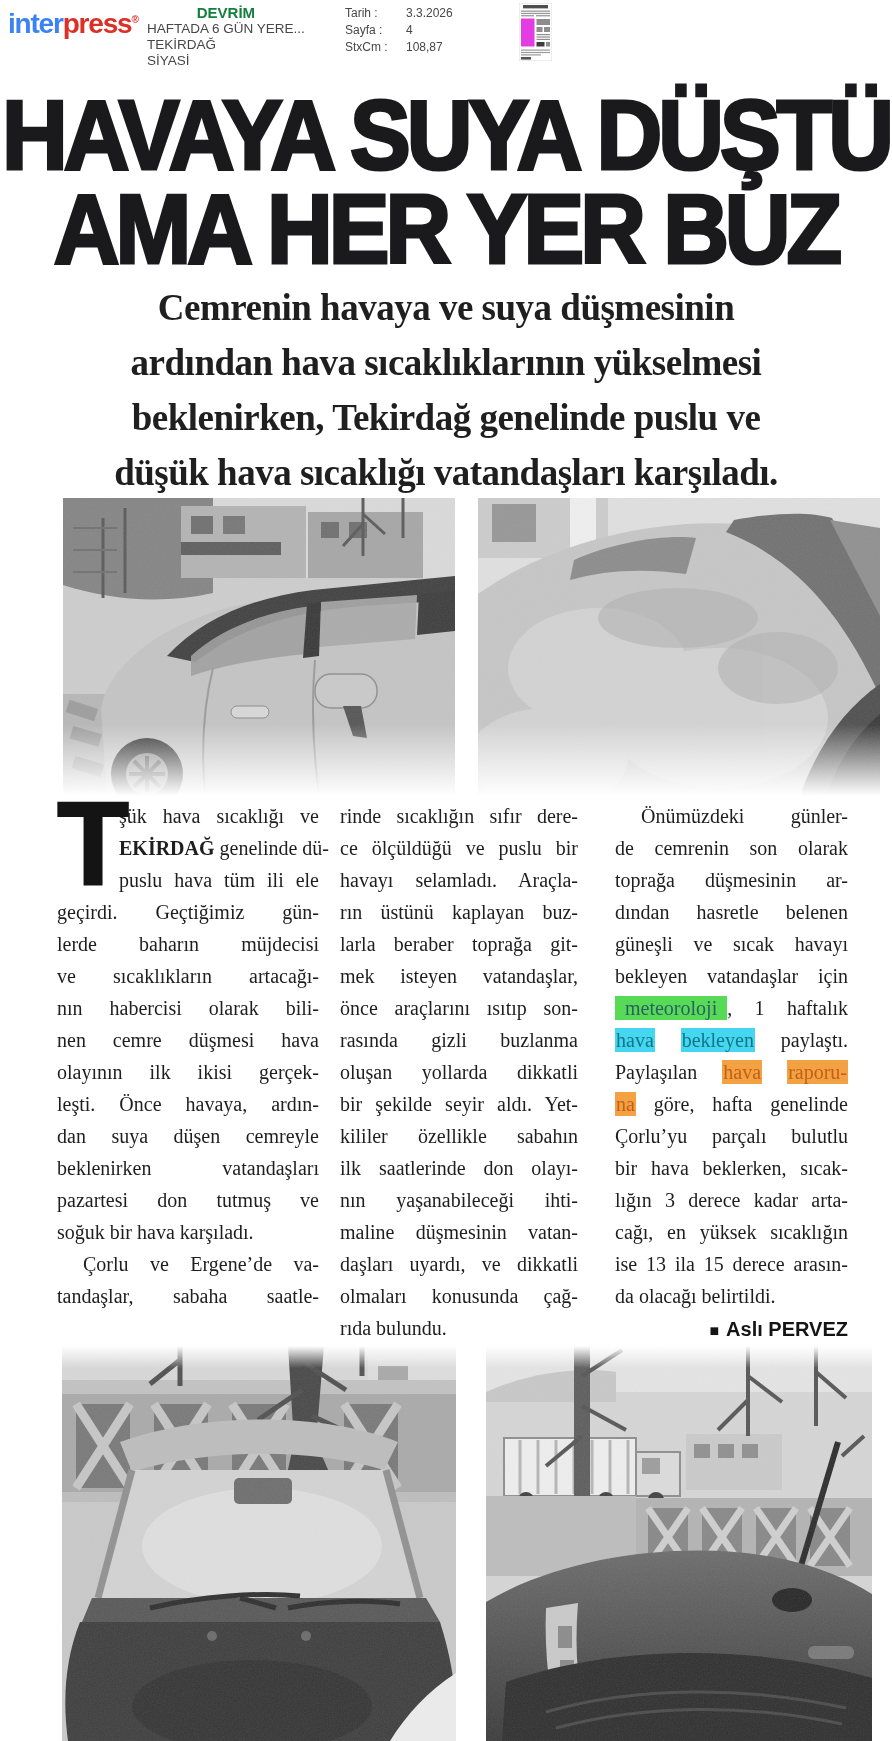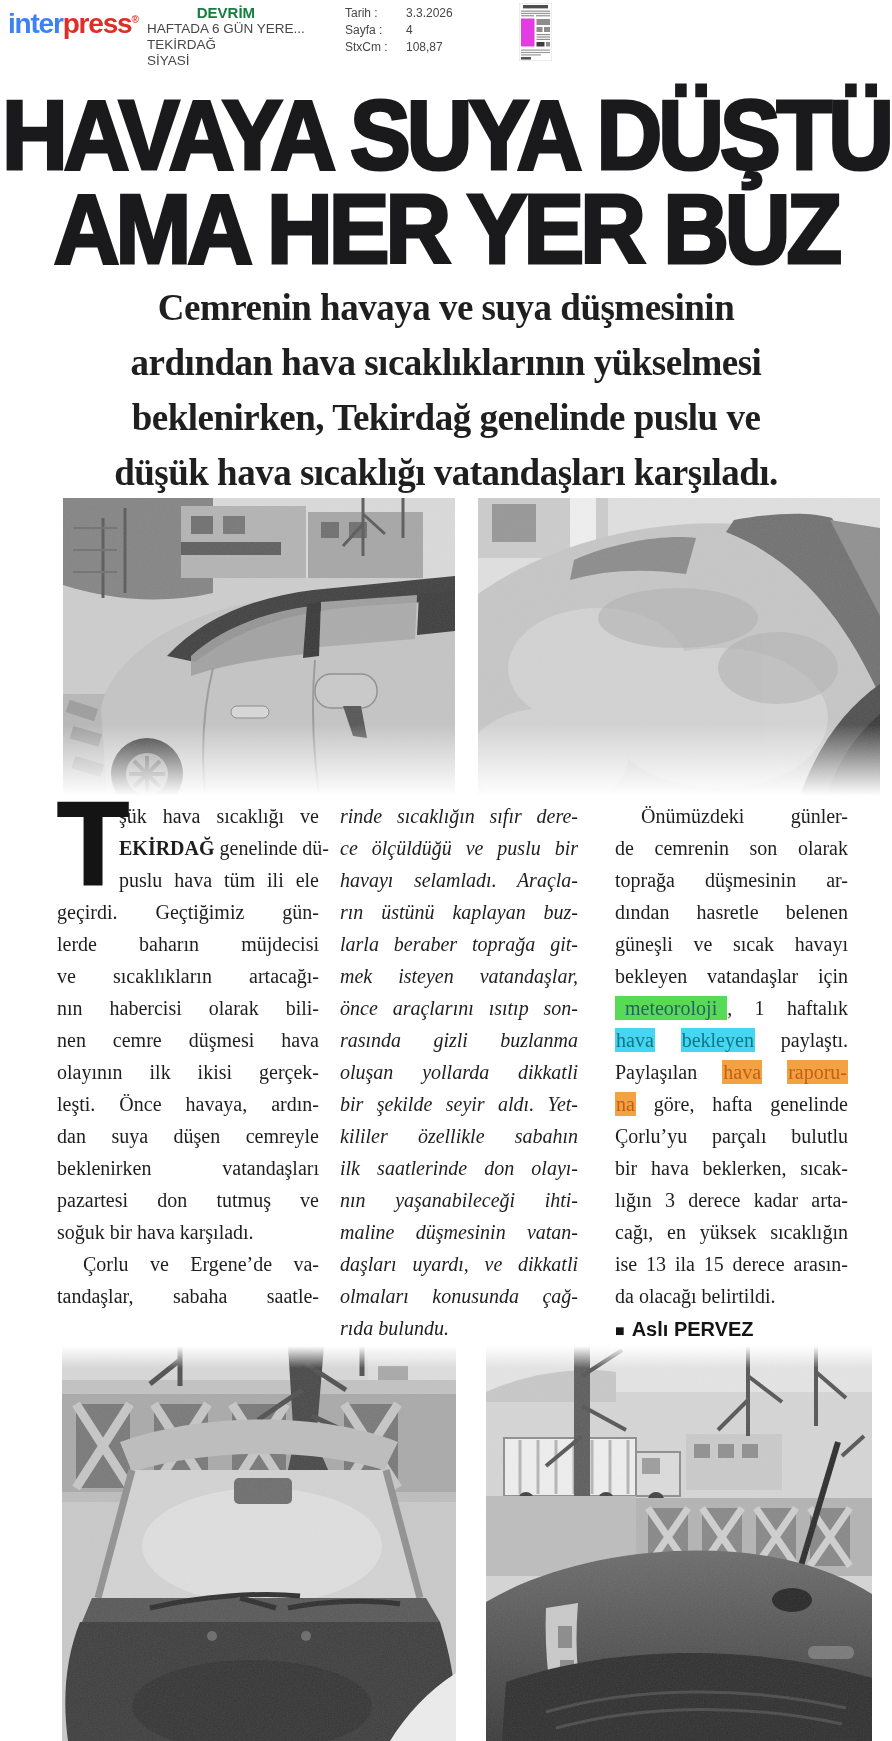--- a/index.html
+++ b/index.html
@@ -55,42 +55,42 @@
   .fade-b{position:absolute;left:0;right:0;bottom:0;height:72px;
     background:linear-gradient(to bottom,rgba(255,255,255,0),#ffffff);}
   .fade-t{position:absolute;left:0;right:0;top:0;height:22px;
     background:linear-gradient(to top,rgba(255,255,255,0),#ffffff);}
   
   .bodycol{
     position:absolute;top:800px;height:546px;
     font-family:"Liberation Serif",serif;font-size:20px;color:#1e1e1e;
   }
   .col1{left:57px;width:262px;}
-  .col2{left:340px;width:238px;font-style:italic;}
+  .col2{left:340px;width:238px;}
   .col3wrap{left:615px;width:233px;}
   .bline{
     height:32px;line-height:32px;white-space:nowrap;
     text-align:justify;text-align-last:justify;
   }
   .bline.noj{text-align-last:left;}
   .bline.ind{text-indent:26px;}
   .bline.pad{margin-left:62px;}
   .bline .b{font-weight:bold;}
   .hl-green {background:var(--hl-green-bg); color:var(--hl-green-tx); padding:1px 10px;}
   .hl-cyan  {background:var(--hl-cyan-bg);  color:var(--hl-cyan-tx);  padding:1px 1px;}
   .hl-orange{background:var(--hl-orange-bg);color:var(--hl-orange-tx);padding:1px 1px;}
   .dropcap{
     position:absolute;left:0;top:-4px;width:58px;height:96px;
     font-family:"Liberation Sans",sans-serif;font-weight:bold;
     font-size:118px;line-height:96px;color:#141414;
     -webkit-text-stroke:2px #141414;
   }
   .byline{
     height:34px;line-height:34px;font-family:"Liberation Sans",sans-serif;
-    font-weight:bold;font-size:20px;color:#141414;white-space:nowrap;
+    font-weight:bold;font-size:20px;color:#141414;white-space:nowrap;text-align:right;
   }
   .byline .sq{font-size:16px;margin-right:7px;}
   .defs-hidden{position:absolute;width:0;height:0;overflow:hidden;}
 </style>
 </head>
 <body>
 
 <svg class="defs-hidden" aria-hidden="true">
   <defs>
     <filter id="grain" x="0" y="0" width="100%" height="100%">

